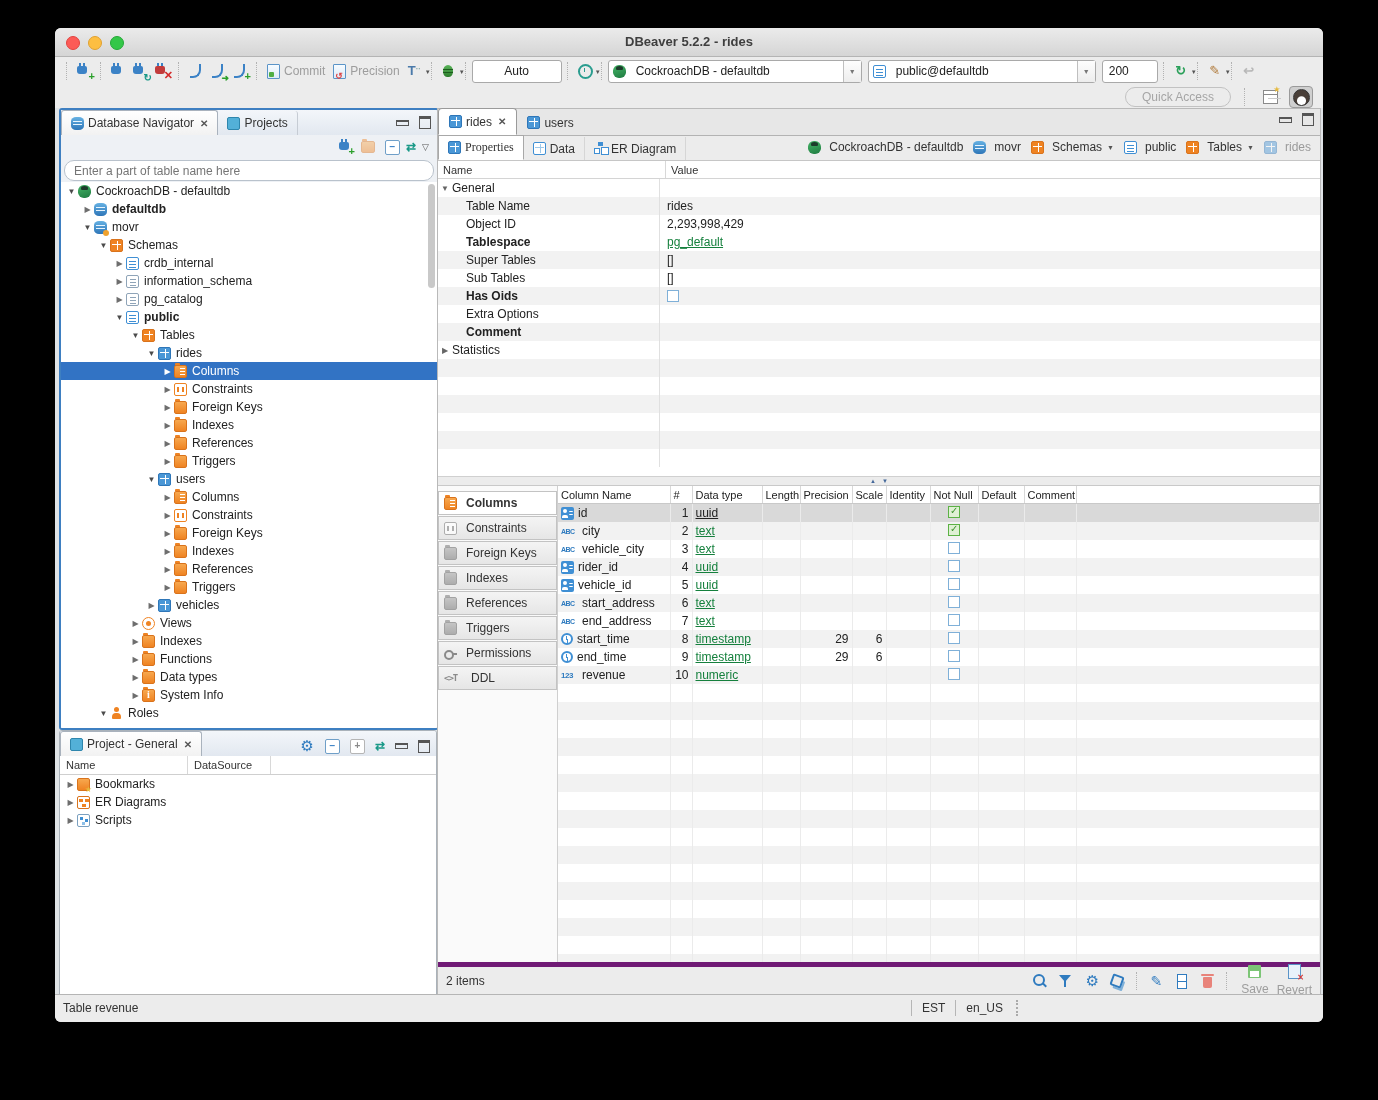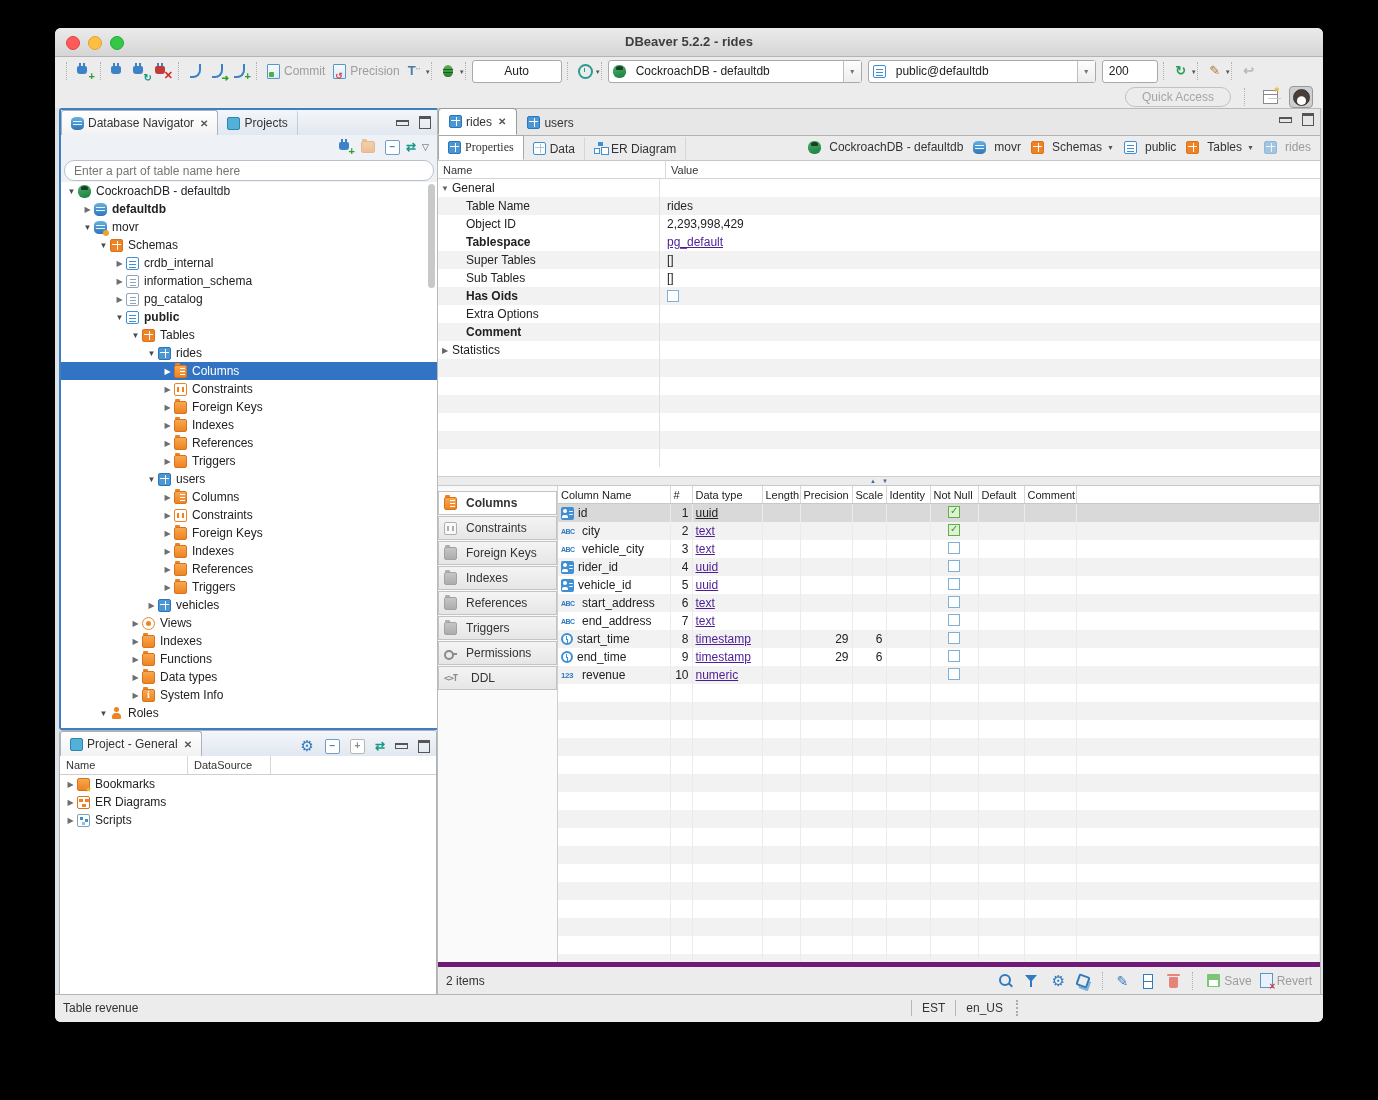--- a/index.html
+++ b/index.html
@@ -102,21 +102,21 @@
   .p-head{display:flex;height:17px;border-bottom:1px solid #d4d4d4;font-size:11px;color:#333;background:#fff;}
   .p-head .ph1{width:222px;padding-left:5px;border-right:1px solid #d8d8d8;display:flex;align-items:center;}
   .p-head .ph2{flex:1;padding-left:5px;display:flex;align-items:center;}
   .prow{display:flex;height:18px;align-items:center;}
   .prow.odd{background:#f2f2f2;}
   .p-name{width:222px;flex:none;border-right:1px solid #e0e0e0;display:flex;align-items:center;height:100%;box-sizing:border-box;}
   .p-name .arw{width:14px;text-align:center;font-size:8px;color:#666;flex:none;}
   .p-name.child{padding-left:28px;}
   .p-name.bold{font-weight:bold;}
   .p-val{padding-left:7px;display:flex;align-items:center;}
-  a.lnk{color:#4c1d95;text-decoration:underline;}
+  a.lnk{color:#15803d;text-decoration:underline;}
   .cb{width:12px;height:12px;border:1px solid #7fb0d8;background:#fff;display:inline-block;position:relative;box-sizing:border-box;}
   .cb.checked{background:#dff0d4;border-color:#5cb245;}
   .cb.checked::after{content:"✓";position:absolute;left:1px;top:-2px;font:bold 10px "DejaVu Sans",sans-serif;color:#3f9630;}
   
   .sash{height:8px;background:#ececec;border-bottom:1px solid #c9c9c9;display:flex;align-items:center;justify-content:center;gap:6px;flex:none;}
   .sash span{font-size:6px;color:#44689a;line-height:6px;}
   
   .bottom{flex:1;display:flex;min-height:0;}
   .side-tabs{width:119px;flex:none;background:#fafafa;border-right:1px solid #cfcfcf;padding-top:5px;}
   .btab{height:22px;display:flex;align-items:center;gap:5px;padding:0 5px;margin:0 0 1px 0;border:1px solid #c3c3c3;background:linear-gradient(#f4f4f4,#e6e6e6);font-size:12px;color:#333;}
@@ -138,21 +138,21 @@
   .bt-search::before{content:"";position:absolute;left:3px;top:2px;width:8px;height:8px;border:2px solid #2f7bbf;border-radius:50%;}
   .bt-search::after{content:"";position:absolute;left:12px;top:12px;width:5px;height:2px;background:#2f7bbf;transform:rotate(45deg);}
   .bt-filter::before{content:"";position:absolute;left:3px;top:3px;border-left:6px solid transparent;border-right:6px solid transparent;border-top:7px solid #2f7bbf;}
   .bt-filter::after{content:"";position:absolute;left:8px;top:8px;width:2px;height:7px;background:#2f7bbf;}
   .bt-gear{color:#2f7bbf;font-size:15px;line-height:18px;text-align:center;}
   .bt-pack::before{content:"";position:absolute;left:3px;top:3px;width:8px;height:8px;border:2px solid #2f7bbf;border-radius:2px;transform:rotate(20deg);box-shadow:3px 3px 0 -1px #7fb0d8;}
   .bt-edit{color:#2f7bbf;font-size:14px;line-height:18px;text-align:center;}
   .bt-colcfg::before{content:"";position:absolute;left:5px;top:2px;width:8px;height:13px;border:1px solid #2f7bbf;background:linear-gradient(#fff 0 6px,#2f7bbf 6px 7px,#fff 7px);}
   .bt-del::before{content:"";position:absolute;left:5px;top:5px;width:9px;height:11px;background:#e8837a;border-radius:1px 1px 2px 2px;}
   .bt-del::after{content:"";position:absolute;left:3px;top:2px;width:13px;height:2px;background:#e8837a;border-radius:1px;}
-  .saverev{display:flex;align-items:center;gap:4px;color:#9d9d9d;margin-left:8px;}
+  .saverev{display:flex;align-items:center;gap:4px;color:#9d9d9d;margin-left:8px;flex-direction:column;}
   .floppy{width:13px;height:13px;background:#7cc576;border-radius:1px;position:relative;}
   .floppy::after{content:"";position:absolute;left:2px;bottom:1px;width:9px;height:6px;background:#fff;}
   .revdoc{width:11px;height:13px;background:#e9f2fb;border:1px solid #5a94c8;position:relative;}
   .revdoc::after{content:"✕";position:absolute;right:-4px;bottom:-4px;color:#d43a3a;font-size:8px;font-weight:bold;}
   
   .statusbar{position:absolute;left:0;right:0;bottom:0;height:27px;background:#ececec;border-top:1px solid #b5b5b5;font-size:12px;color:#333;}
   .sb-left{position:absolute;left:8px;top:6px;}
   .sb-group{position:absolute;left:856px;top:3px;display:flex;align-items:center;height:20px;}
   .sb-cell{padding:0 10px;border-left:1px solid #b5b5b5;height:16px;display:flex;align-items:center;}
   .sb-cell:last-of-type{border-right:1px solid #b5b5b5;}

